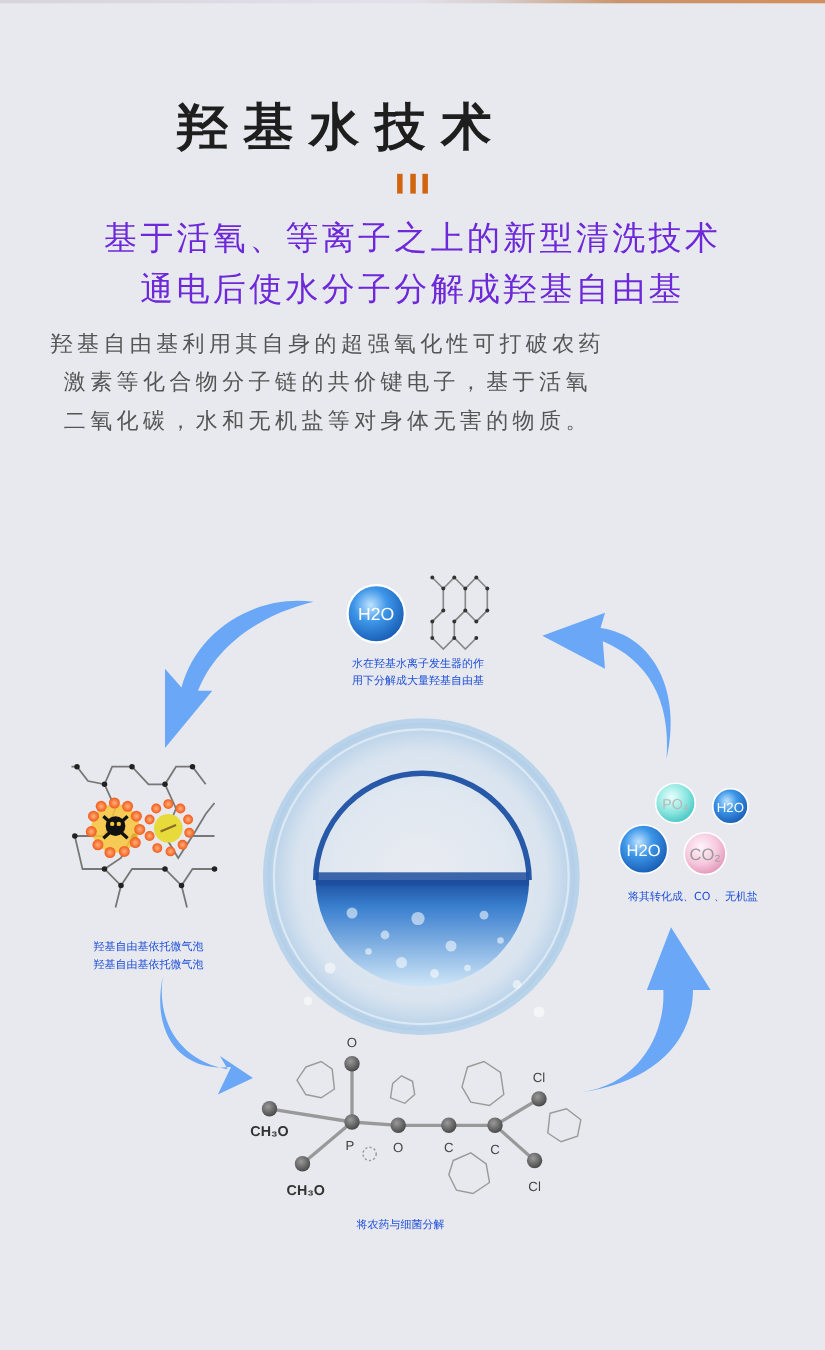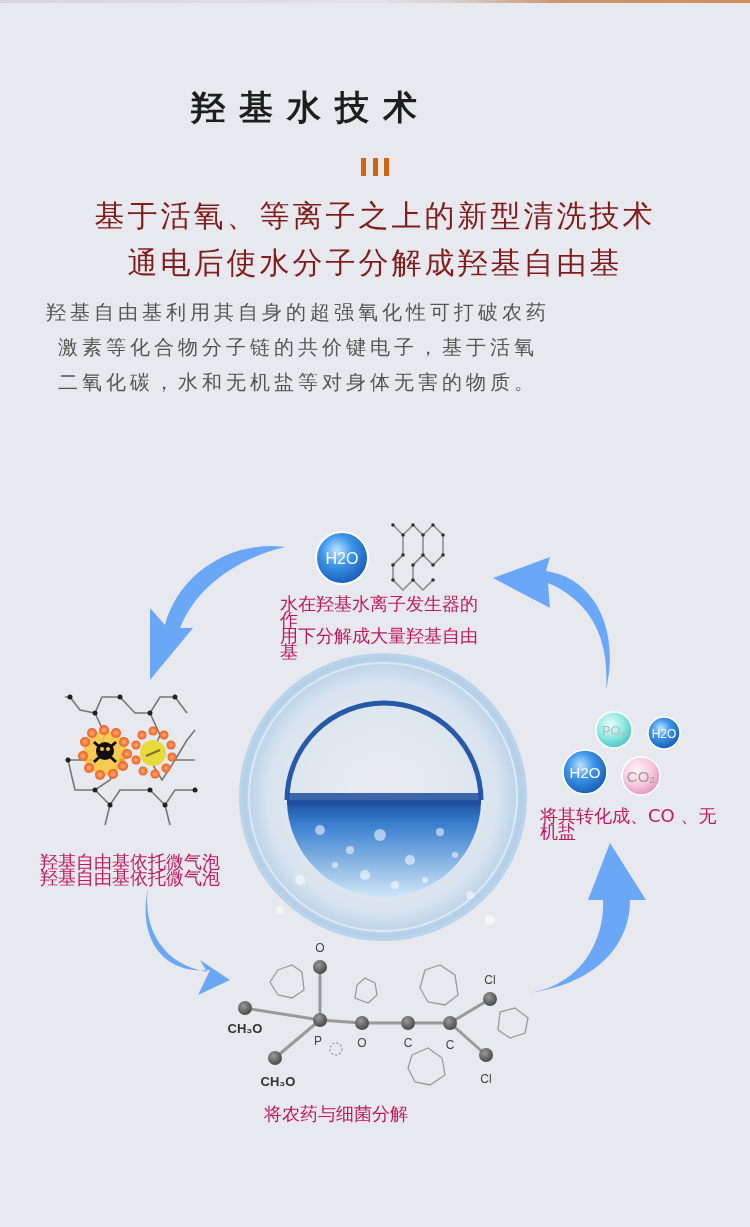--- a/index.html
+++ b/index.html
@@ -1,27 +1,27 @@
 <!DOCTYPE html>
 <html><head>
 <meta charset="utf-8">
 <style>
   * { margin:0; padding:0; box-sizing:border-box; }
   html, body { width:750px; height:1227px; background:#e8e9ee; overflow:hidden; }
   body { position:relative; font-family:"DejaVu Sans", "Liberation Sans", sans-serif; color:#333; }
   .topstrip { position:absolute; left:0; top:0; width:750px; height:3px;
     background:linear-gradient(90deg,#d8d4dc 0%,#e4e0ea 50%,#d8cfd0 60%,#c9956e 75%,#d38e5c 100%); }
   .title { position:absolute; top:85px; left:0; width:608px; text-align:center;
-    font-size:34px; letter-spacing:14px; color:#1e1e1e; font-weight:bold; padding-left:14px; }
+    font-size:46px; letter-spacing:14px; color:#1e1e1e; font-weight:bold; padding-left:14px; }
   .bars { position:absolute; top:158px; left:361px; width:28px; height:18px; display:flex; justify-content:space-between; }
   .bars span { display:block; width:5px; height:18px; background:#d2640f; }
-  .sub { position:absolute; left:0; width:750px; text-align:center; font-size:30px; color:#7f1d1d; letter-spacing:3px;font-family:Liberation Serif, serif; }
+  .sub { position:absolute; left:0; width:750px; text-align:center; font-size:30px; color:#6d28d9; letter-spacing:3px;font-family:Liberation Serif, serif; }
   .sub1 { top:196px; } .sub2 { top:243px; }
   .desc { position:absolute; left:0; width:596px; text-align:center; font-size:20px; color:#555; letter-spacing:4px; line-height:35px; top:295px; }
-  .cap { position:absolute; font-size:18px; color:#be185d; line-height:16px; }
+  .cap { position:absolute; font-size:10px; color:#1d4ed8; text-align:center; line-height:16px; }
   .diagram { position:absolute; left:0; top:0; width:750px; height:1227px; }
 </style>
 </head>
 <body>
 
 <div class="topstrip"></div>
 
 <h1 class="title">羟基水技术</h1>
 <div class="bars">
     <span></span>

